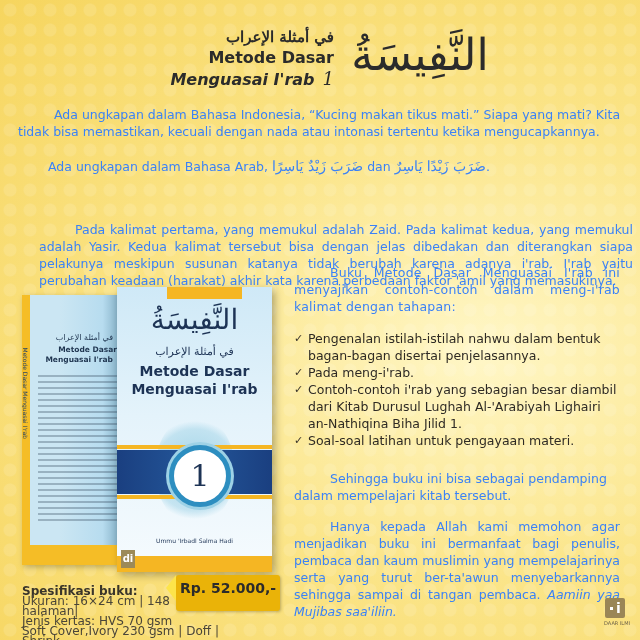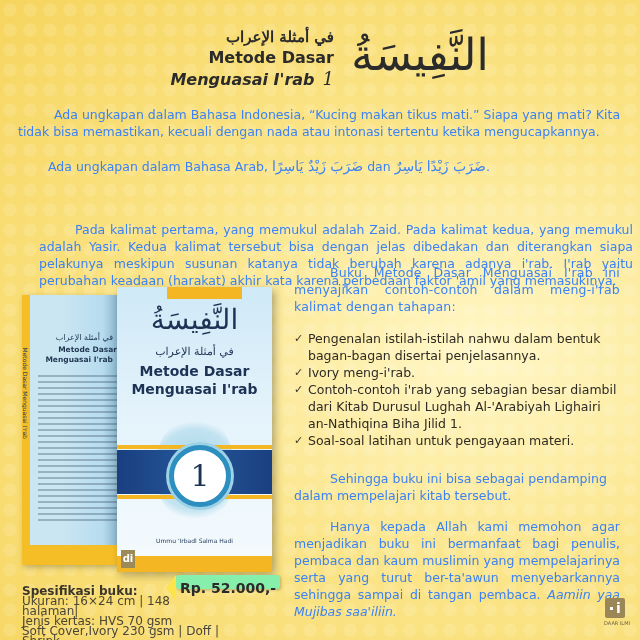--- a/index.html
+++ b/index.html
@@ -70,21 +70,21 @@
   .book-front .stripe-y1 { position:absolute; left:0; top:158px; width:100%; height:4px; background:#f5b623; }
   .book-front .stripe-blue { position:absolute; left:0; top:163px; width:100%; height:44px; background:linear-gradient(90deg,#1a3f80,#24579a,#1a3f80); }
   .book-front .stripe-y2 { position:absolute; left:0; top:208px; width:100%; height:4px; background:#f5b623; }
   .book-front .orn { position:absolute; left:38px; top:128px; width:80px; height:110px; border-radius:50%; background:radial-gradient(circle,#9ed2e6 0%, rgba(158,210,230,0.5) 60%, transparent 72%); }
   .book-front .circle { position:absolute; left:52px; top:158px; width:52px; height:52px; border-radius:50%; background:#fff; border:5px solid #2d8ec0; box-shadow:0 0 0 3px #9ed2e6; text-align:center; line-height:52px; font-family:"DejaVu Serif", serif; font-size:30px; color:#1d3355; }
   .book-front .author { position:absolute; left:0; top:250px; width:100%; text-align:center; font-size:6px; color:#1d3355; }
   .book-front .bottom-band { position:absolute; left:0; bottom:0; width:100%; height:16px; background:#f5b623; }
   .book-front .logo { position:absolute; left:4px; bottom:4px; width:14px; height:18px; background:#9c8a58; color:#fff; font-size:10px; text-align:center; line-height:18px; font-weight:bold; }
 
   
-  .price-tag { position:absolute; left:176px; top:575px; width:104px; height:14px; background:#86efac; border-radius:3px; box-shadow:1px 1px 3px rgba(0,0,0,0.25); text-align:center; line-height:26px; font-weight:bold; font-size:14px; color:#2b2b2b; }
+  .price-tag { position:absolute; left:176px; top:575px; width:104px; height:36px; background:#eab308; border-radius:3px; box-shadow:1px 1px 3px rgba(0,0,0,0.25); text-align:center; line-height:26px; font-weight:bold; font-size:14px; color:#2b2b2b; }
   .price-tag::before { content:""; position:absolute; left:-10px; top:0; border-top:13px solid transparent; border-bottom:13px solid transparent; border-right:10px solid #fde44a; }
 
   
   .specs { position:absolute; left:22px; top:586px; width:200px; font-size:12px; line-height:10px; color:#4a4538; }
   .specs .spec-title { font-weight:bold; color:#3a352a; }
 
   
   .dl-logo { position:absolute; left:602px; top:598px; width:28px; height:32px; }
   .dl-logo .box { position:absolute; left:3px; top:0; width:20px; height:20px; background:#9a8656; border-radius:2px; }
   .dl-logo .box span { position:absolute; left:11px; top:2px; font-weight:bold; font-size:14px; color:#fff; }
@@ -111,21 +111,21 @@
   <span>dan</span>
   <span class="arabic-inline" dir="rtl">ضَرَبَ زَيْدًا يَاسِرٌ</span><span>.</span>
 </p>
 
 <p class="para p3 indent justify" style="margin:15px;">Pada kalimat pertama, yang memukul adalah Zaid. Pada kalimat kedua, yang memukul adalah Yasir. Kedua kalimat tersebut bisa dengan jelas dibedakan dan diterangkan siapa pelakunya meskipun susunan katanya tidak berubah karena adanya i'rab. I'rab yaitu perubahan keadaan (harakat) akhir kata karena perbedaan faktor 'amil yang memasukinya.</p>
 
 <p class="para p4 indent justify" style="margin:0;">Buku Metode Dasar Menguasai I'rab ini menyajikan contoh-contoh dalam meng-i'rab kalimat dengan tahapan:</p>
 
 <ul class="checklist">
   <li><span class="check">✓</span><span>Pengenalan istilah-istilah nahwu dalam bentuk bagan-bagan disertai penjelasannya.</span></li>
-  <li><span class="check">✓</span><span>Ivory meng-i'rab.</span></li>
+  <li><span class="check">✓</span><span>Pada meng-i'rab.</span></li>
   <li><span class="check">✓</span><span>Contoh-contoh i'rab yang sebagian besar diambil dari Kitab Durusul Lughah Al-'Arabiyah Lighairi an-Nathiqina Biha Jilid 1.</span></li>
   <li><span class="check">✓</span><span>Soal-soal latihan untuk pengayaan materi.</span></li>
 </ul>
 
 <p class="para p5 indent" style="margin:0;">Sehingga buku ini bisa sebagai pendamping dalam mempelajari kitab tersebut.</p>
 
 <p class="para p6 indent justify" style="margin:0;"><span>Hanya kepada Allah kami memohon agar menjadikan buku ini bermanfaat bagi penulis, pembaca dan kaum muslimin yang mempelajarinya serta yang turut ber-ta'awun menyebarkannya sehingga sampai di tangan pembaca.</span> <span class="italic">Aamiin yaa Mujibas saa'iliin.</span></p>
 
 <div class="book-back">
   <div class="spine-text">Metode Dasar Menguasai I'rab</div>

